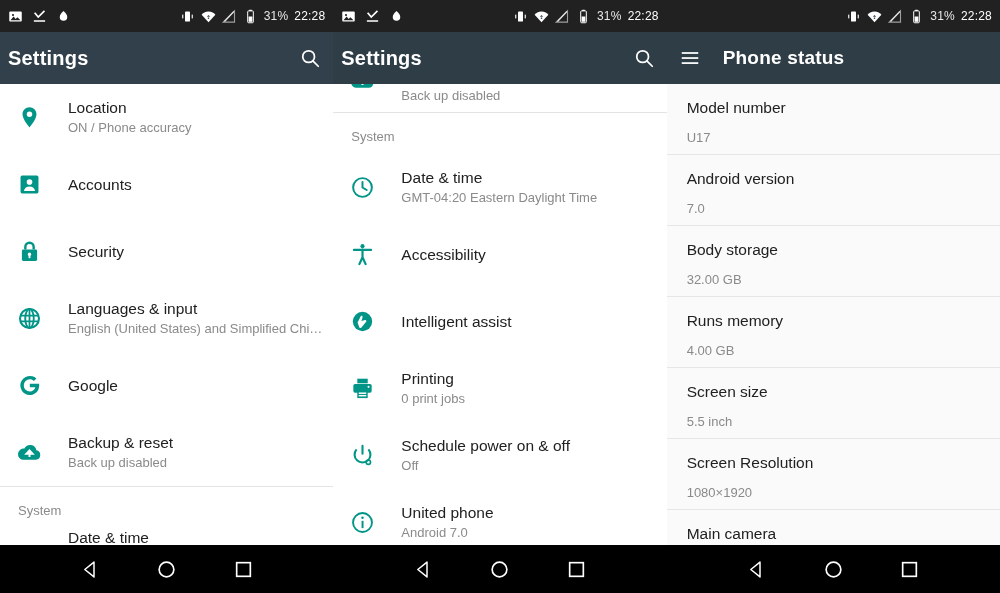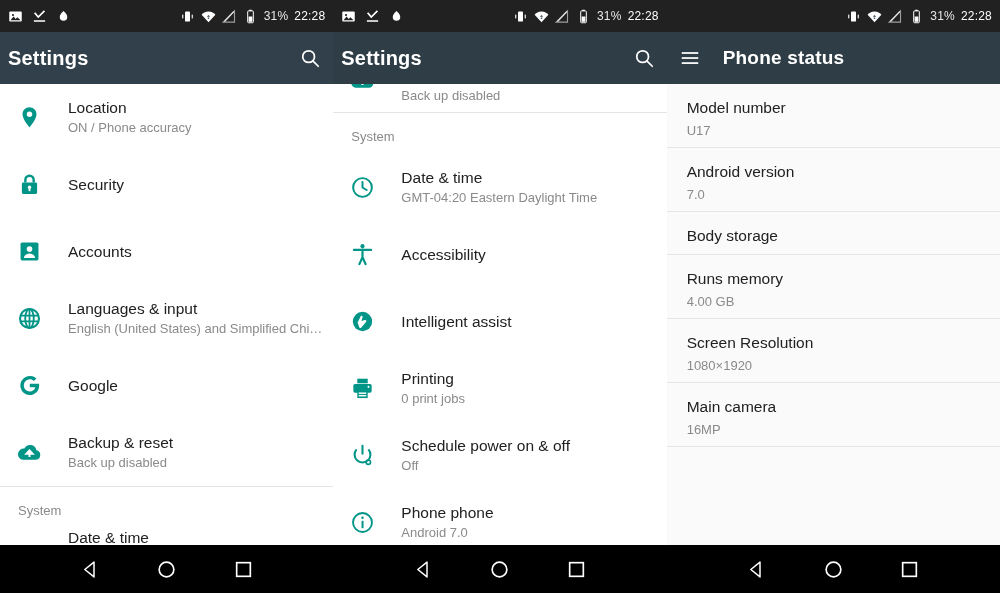--- a/index.html
+++ b/index.html
@@ -141,21 +141,21 @@
   }
   .inforow .k {
     font-size: 15.5px;
     color: #212121;
     line-height: 22px;
   }
   .inforow .v {
     font-size: 13px;
     color: #8a8a8a;
     line-height: 19px;
-    margin-top: 2px;
+    margin-top: 9px;
   }
 
   
   .navbar {
     position: absolute;
     left: 0; bottom: 0;
     width: 1000px;
     height: 48px;
     background: #000;
     display: flex;
@@ -258,41 +258,41 @@
         </span>
         <span class="txt">
           <span class="title">Location</span>
           <span class="sub">ON / Phone accuracy</span>
         </span>
       </div>
 
       <div class="row">
         <span class="ico">
           <svg viewBox="0 0 24 24" width="25" height="25">
+              <rect x="3.4" y="3.4" width="17.2" height="17.2" rx="1.6" fill="#009587"></rect>
+              <circle cx="12" cy="9.6" r="2.7" fill="#fff"></circle>
+              <path d="M6.6 18.2c.6-3 2.8-4.4 5.4-4.4s4.8 1.4 5.4 4.4z" fill="#fff"></path>
+            </svg>
+        </span>
+        <span class="txt">
+          <span class="title">Accounts</span>
+        </span>
+      </div>
+
+      <div class="row">
+        <span class="ico">
+          <svg viewBox="0 0 24 24" width="25" height="25">
               <path d="M8 10V7.6a4 4 0 018 0V10" fill="none" stroke="#009587" stroke-width="2.3"></path>
               <rect x="4.7" y="10" width="14.6" height="11" rx="1.4" fill="#009587"></rect>
               <circle cx="12" cy="14.6" r="1.6" fill="#fff"></circle>
               <rect x="11.1" y="15" width="1.8" height="3.4" fill="#fff"></rect>
             </svg>
         </span>
         <span class="txt">
           <span class="title">Security</span>
-        </span>
-      </div>
-
-      <div class="row">
-        <span class="ico">
-          <svg viewBox="0 0 24 24" width="25" height="25">
-              <rect x="3.4" y="3.4" width="17.2" height="17.2" rx="1.6" fill="#009587"></rect>
-              <circle cx="12" cy="9.6" r="2.7" fill="#fff"></circle>
-              <path d="M6.6 18.2c.6-3 2.8-4.4 5.4-4.4s4.8 1.4 5.4 4.4z" fill="#fff"></path>
-            </svg>
-        </span>
-        <span class="txt">
-          <span class="title">Accounts</span>
         </span>
       </div>
 
       <div class="row">
         <span class="ico">
           <svg viewBox="0 0 24 24" width="25" height="25">
               <circle cx="12" cy="12" r="9.1" fill="none" stroke="#009587" stroke-width="2"></circle>
               <ellipse cx="12" cy="12" rx="4.1" ry="9.1" fill="none" stroke="#009587" stroke-width="1.8"></ellipse>
               <path d="M3.2 9.2h17.6M3.2 14.8h17.6M12 2.9v18.2" stroke="#009587" stroke-width="1.7"></path>
             </svg>
@@ -488,21 +488,21 @@
 
       <div class="row">
         <span class="ico">
           <svg viewBox="0 0 24 24" width="25" height="25">
               <circle cx="12" cy="12" r="9.1" fill="none" stroke="#009587" stroke-width="1.8"></circle>
               <rect x="11.1" y="10.4" width="1.9" height="7" fill="#009587"></rect>
               <circle cx="12" cy="7.4" r="1.2" fill="#009587"></circle>
             </svg>
         </span>
         <span class="txt">
-          <span class="title">Phone phone</span>
+          <span class="title">United phone</span>
           <span class="sub">Android 7.0</span>
         </span>
       </div>
 
     </div>
   </div>
 
   <div class="panel right">
 
     <div class="statusbar">
@@ -555,26 +555,31 @@
       <div class="inforow">
         <div class="k">Model number</div>
         <div class="v">U17</div>
       </div>
       <div class="inforow">
         <div class="k">Android version</div>
         <div class="v">7.0</div>
       </div>
       <div class="inforow">
         <div class="k">Body storage</div>
+        <div class="v">32.00 GB</div>
       </div>
       <div class="inforow">
         <div class="k">Runs memory</div>
         <div class="v">4.00 GB</div>
       </div>
       <div class="inforow">
+        <div class="k">Screen size</div>
+        <div class="v">5.5 inch</div>
+      </div>
+      <div class="inforow">
         <div class="k">Screen Resolution</div>
         <div class="v">1080×1920</div>
       </div>
       <div class="inforow">
         <div class="k">Main camera</div>
         <div class="v">16MP</div>
       </div>
     </div>
   </div>
 

